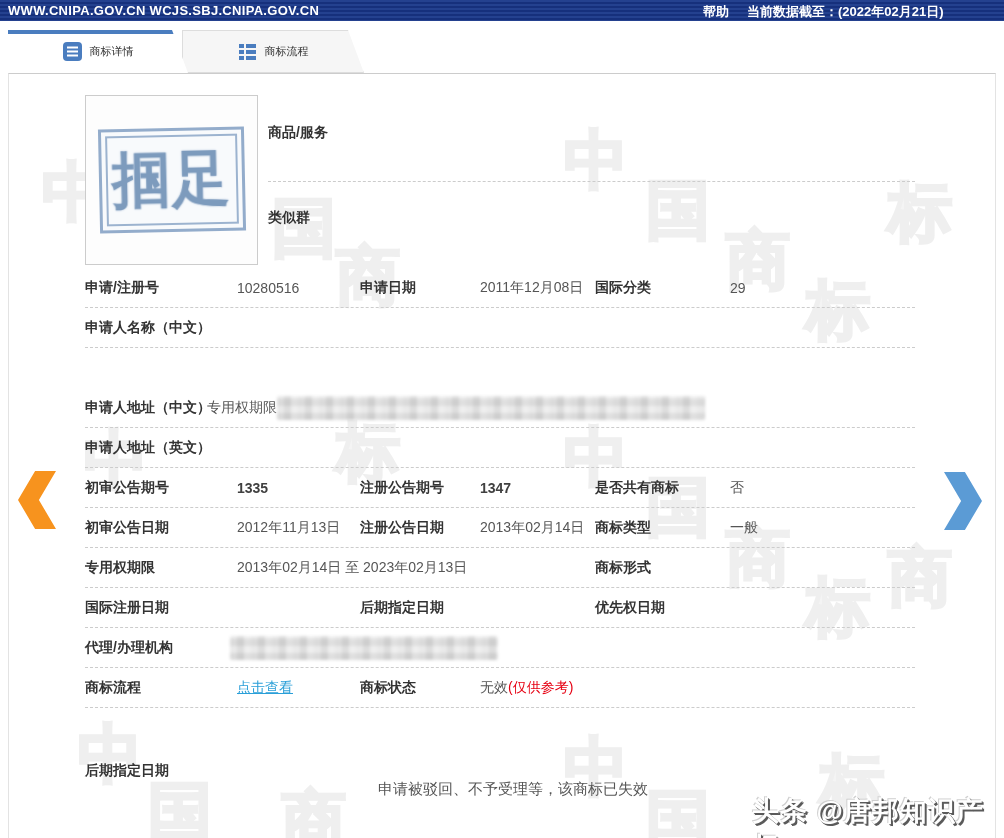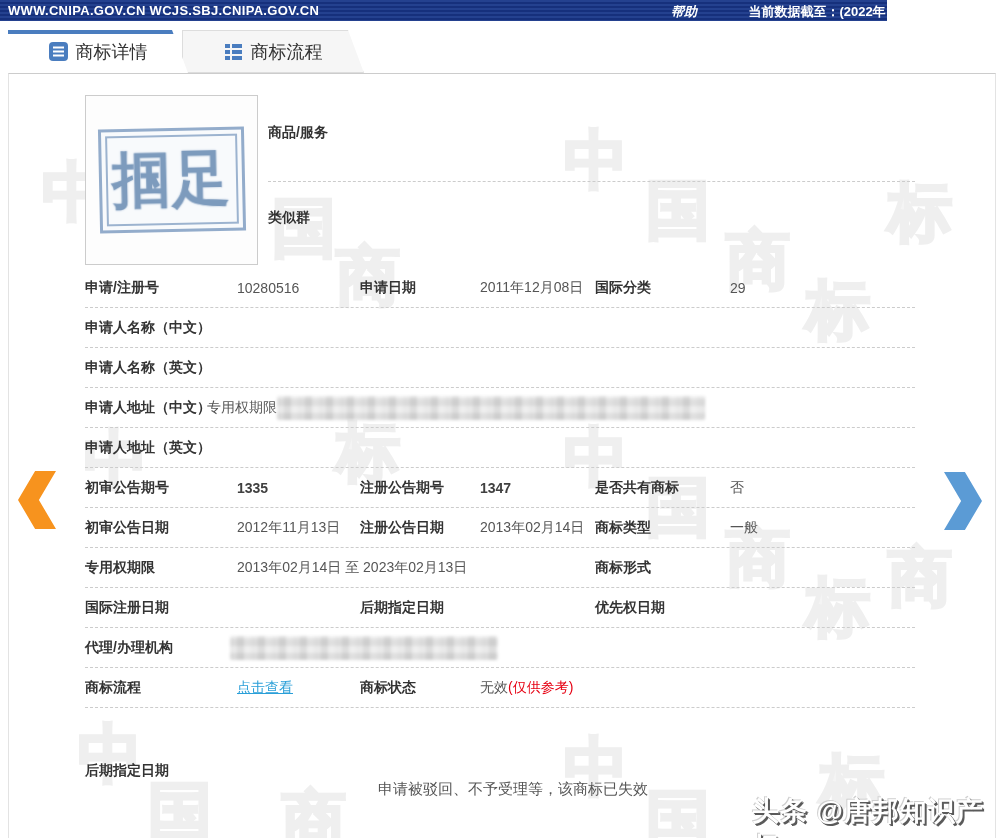--- a/index.html
+++ b/index.html
@@ -1,30 +1,30 @@
 <!DOCTYPE html>
 <html><head>
 <meta charset="utf-8">
 <style>
   * { margin:0; padding:0; box-sizing:border-box; }
   html,body { width:1004px; height:838px; background:#fff; overflow:hidden;
     font-family:"Liberation Sans","DejaVu Sans",sans-serif; font-size:14px; color:#555; }
 
   
-  #topbar { position:absolute; left:0; top:0; width:887px; height:21px;
+  #topbar { position:absolute; left:0; top:0; width:1004px; height:21px;
     background:repeating-linear-gradient(180deg,#24418f 0 2px,#16307c 2px 4px);
-    color:#fff; font-weight:bold; font-size:13px;text-align:center; }
+    color:#fff; font-weight:bold; font-size:13px; }
   #topbar .site { position:absolute; left:8px; top:3px; letter-spacing:.3px; }
-  #topbar .help { position:absolute; left:671px; top:3px; cursor:pointer;font-style:italic; }
+  #topbar .help { position:absolute; left:703px; top:3px; cursor:pointer; }
   #topbar .asof { position:absolute; left:747px; top:3px; }
 
   
   #tabbar { position:absolute; left:0; top:21px; width:1004px; height:52px; background:#fff; }
   .tab { position:absolute; top:9px; height:43px; display:flex; align-items:center;
-    justify-content:center; gap:8px; font-size:18px; color:#333; cursor:pointer; }
+    justify-content:center; gap:8px; font-size:11px; color:#333; cursor:pointer; }
   #tab-detail { left:8px; width:180px; background:#fff;
     clip-path:polygon(0 0,calc(100% - 16px) 0,100% 100%,0 100%); z-index:2; }
   #tab-detail .accent { position:absolute; left:0; top:0; width:100%; height:4px; background:#4a7dbf; }
   #tab-process { left:182px; width:182px; background:#f6f6f6; border:1px solid #ddd;
     clip-path:polygon(0 0,calc(100% - 16px) 0,100% 100%,0 100%); z-index:1; }
   .tabicon { width:19px; height:19px; flex:0 0 auto; }
 
   
   #content { position:absolute; left:8px; top:73px; width:988px; height:765px;
     background:transparent; border-top:1px solid #ccc; border-left:1px solid #e3e3e3;
@@ -162,24 +162,20 @@
     <span class="fl c2l">申请日期</span>
     <span class="fv c2v">2011年12月08日</span>
     <span class="fl c3l">国际分类</span>
     <span class="fv c3v">29</span>
   </div>
 
   <div class="row" style="top:308px;">
     <span class="fl c1l">申请人名称（中文）</span>
   </div>
 
-  <div class="row" style="top:348px;">
-    <span class="fl c1l">申请人名称（英文）</span>
-    <span class="fv c1v"></span>
-  </div>
 
   <div class="row" style="top:388px;">
     <span class="fl c1l">申请人地址（中文）</span>
     <span class="fv censor-line" style="left:122px;">
       <span>专用权期限</span>
         <span class="blur-block" style="width:428px;"></span>
     </span>
   </div>
 
   <div class="row" style="top:428px;">

